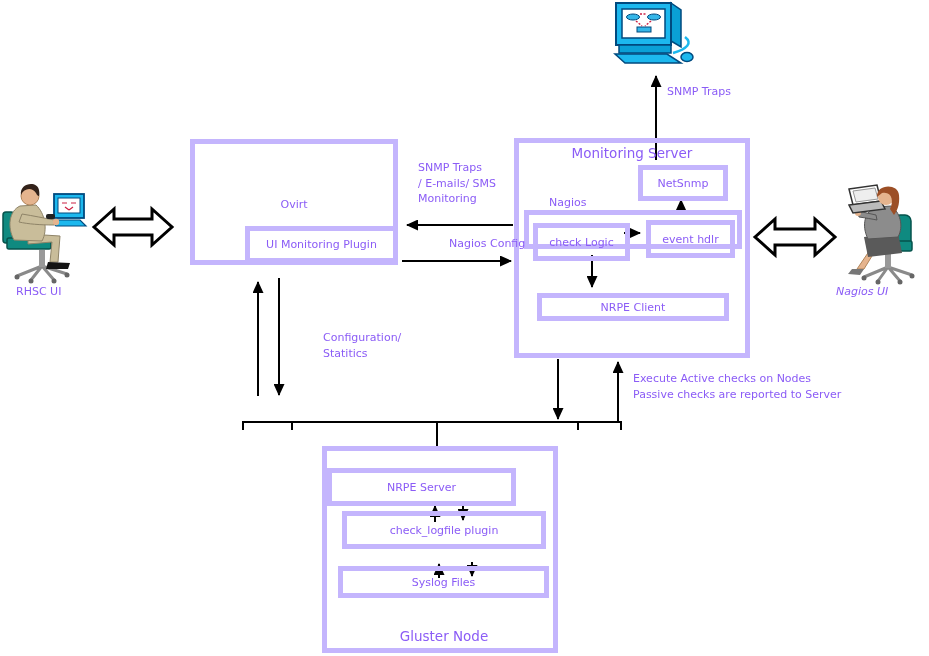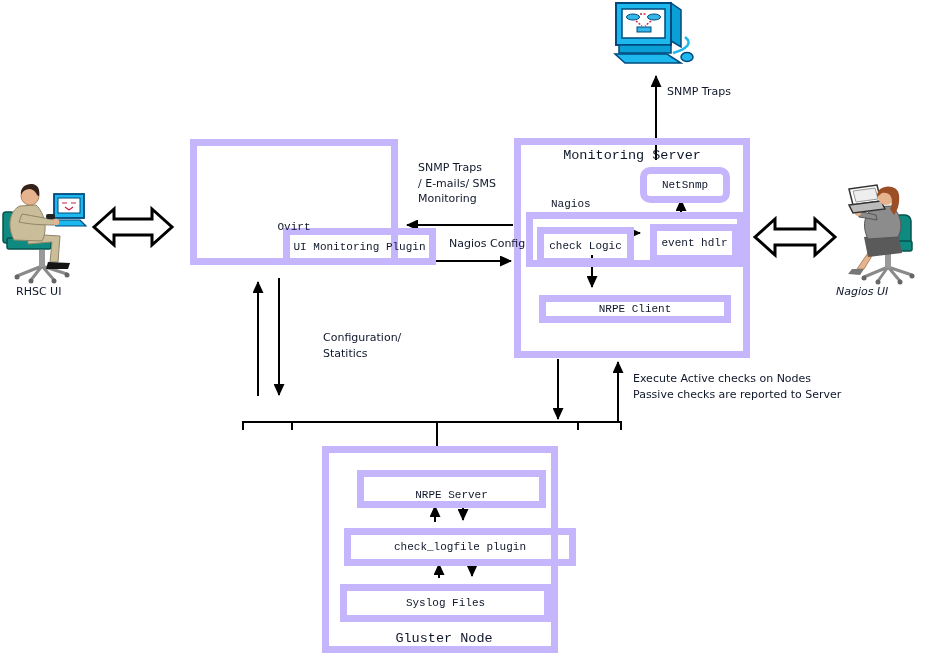--- a/index.html
+++ b/index.html
@@ -1,21 +1,21 @@
 <!DOCTYPE html>
 <html><head>
 <meta charset="utf-8">
 <style>
   html,body{margin:0;padding:0;background:#fff;}
   #stage{
     position:relative;width:929px;height:656px;background:#ffffff;overflow:hidden;
-    font-family:"DejaVu Sans","Liberation Sans",sans-serif;color:#0f172a;
+    font-family:"DejaVu Sans","Liberation Sans",sans-serif;color:#8b5cf6;
   }
   #wires{position:absolute;left:0;top:0;z-index:0;}
-  .box{position:absolute;border:7px solid #c4b5fd;box-sizing:border-box;z-index:1;font-family:Liberation Mono, monospace;}
+  .box{position:absolute;border:5px solid #c4b5fd;box-sizing:border-box;z-index:1;}
   .cbox{display:flex;align-items:center;justify-content:center;font-size:11px;white-space:nowrap;}
   .lbl{position:absolute;z-index:2;font-size:11px;line-height:15.5px;white-space:nowrap;}
   .title{font-size:13.5px;}
   .ctr{text-align:center;}
   .icon{position:absolute;z-index:2;}
 </style>
 </head>
 <body>
 
 <div id="stage">
@@ -140,40 +140,40 @@
       <polygon points="7,10 29,7 32,18 10,21" fill="#eee" stroke="#999" stroke-width="1"></polygon>
       <polygon points="3,24 35,20 39,28 7,32" fill="#bbb" stroke="#333" stroke-width="1.5"></polygon>
 
       <circle cx="40" cy="16" r="8" fill="#e5b48e"></circle>
       <path d="M31,16 C30,3 52,2 53,14 C54,24 51,30 48,34 L44,28 C48,20 46,10 36,12 Z" fill="#9c4f26"></path>
     </svg>
   </div>
   <div class="lbl" style="left:836px;top:284px;font-style:italic;">Nagios UI</div>
 
   <div class="box" style="left:190px;top:139px;width:208px;height:126px;">
-    <div class="lbl ctr" style="left:0;right:0;top:53px;margin-top:21px;">Ovirt</div>
-    <div class="box cbox" style="left:50px;top:82px;width:153px;height:37px;margin-left:36px;">
+    <div class="lbl ctr" style="left:0;right:0;top:53px;">Ovirt</div>
+    <div class="box cbox" style="left:50px;top:82px;width:153px;height:37px;">
       <span>UI Monitoring Plugin</span>
     </div>
   </div>
 
   <div class="lbl" style="left:418px;top:160px;">
     <div>SNMP Traps</div>
     <div>/ E-mails/ SMS</div>
     <div>Monitoring</div>
   </div>
   <div class="lbl" style="left:417px;top:236px;margin-left:32px;">Nagios Config</div>
 
   <div class="box" style="left:514px;top:138px;width:236px;height:220px;">
     <div class="lbl title ctr" style="left:0;right:0;top:3px;">Monitoring Server</div>
-    <div class="box cbox" style="left:119px;top:22px;width:90px;height:36px;border-radius:10px;">
+    <div class="box cbox" style="left:119px;top:22px;width:90px;height:36px;">
       <span>NetSnmp</span>
     </div>
     <div class="lbl" style="left:30px;top:52px;">Nagios</div>
-    <div class="box" style="left:5px;top:67px;width:218px;height:55px;">
+    <div class="box" style="left:5px;top:67px;width:218px;height:39px;">
       <div class="box cbox" style="left:4px;top:8px;width:97px;height:38px;">
         <span>check Logic</span>
       </div>
       <div class="box cbox" style="left:117px;top:5px;width:89px;height:38px;">
         <span>event hdlr</span>
       </div>
     </div>
     <div class="box cbox" style="left:18px;top:150px;width:192px;height:28px;">
       <span>NRPE Client</span>
     </div>
@@ -183,25 +183,25 @@
     <div>Configuration/</div>
     <div>Statitics</div>
   </div>
 
   <div class="lbl" style="left:633px;top:371px;">
     <div>Execute Active checks on Nodes</div>
     <div>Passive checks are reported to Server</div>
   </div>
 
   <div class="box" style="left:322px;top:446px;width:236px;height:207px;">
-    <div class="box cbox" style="left:28px;top:17px;width:189px;height:38px;align-items:flex-end;">
+    <div class="box cbox" style="left:0;top:17px;width:189px;height:38px;">
       <span>NRPE Server</span>
     </div>
-    <div class="box cbox" style="left:15px;top:75px;width:232px;height:38px;">
+    <div class="box cbox" style="left:15px;top:60px;width:204px;height:38px;">
       <span>check_logfile plugin</span>
     </div>
-    <div class="box cbox" style="left:11px;top:131px;width:211px;height:38px;">
+    <div class="box cbox" style="left:11px;top:115px;width:211px;height:32px;">
       <span>Syslog Files</span>
     </div>
     <div class="lbl title ctr" style="left:0;right:0;top:178px;padding-left:8px;">Gluster Node</div>
   </div>
 
 </div>
 
 </body></html>

